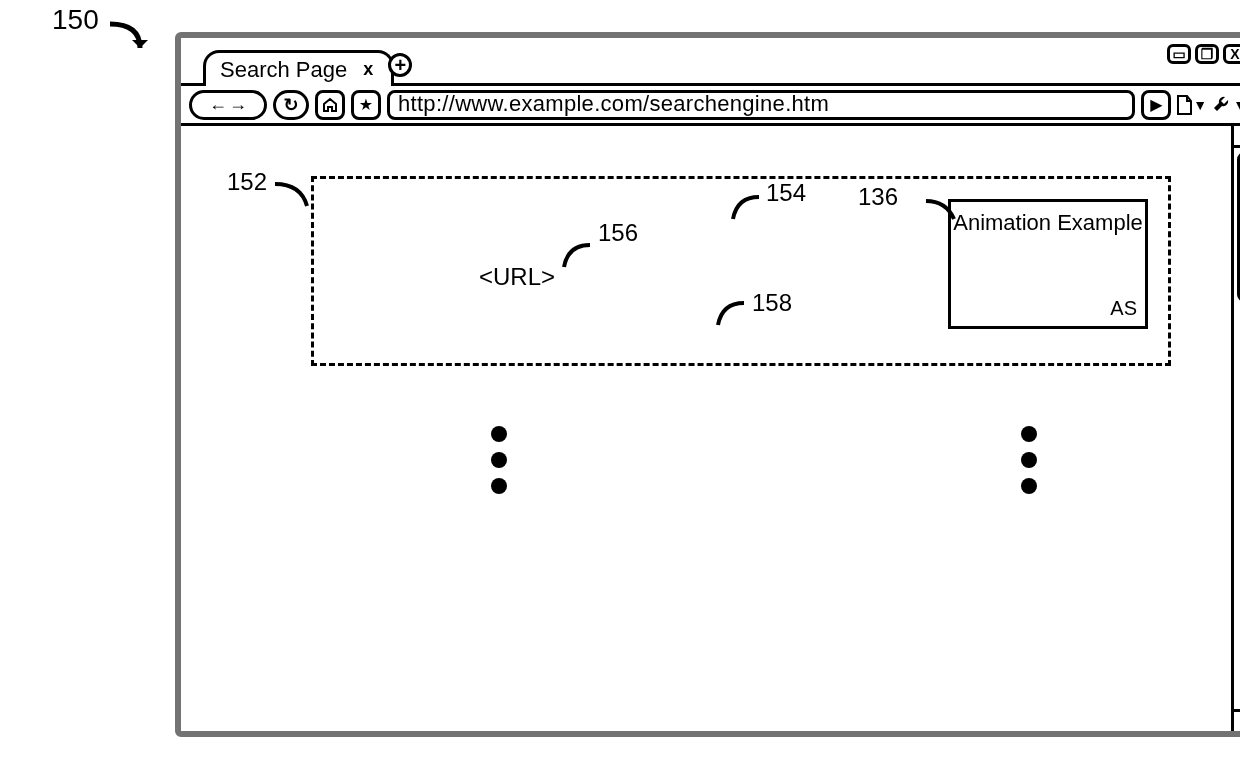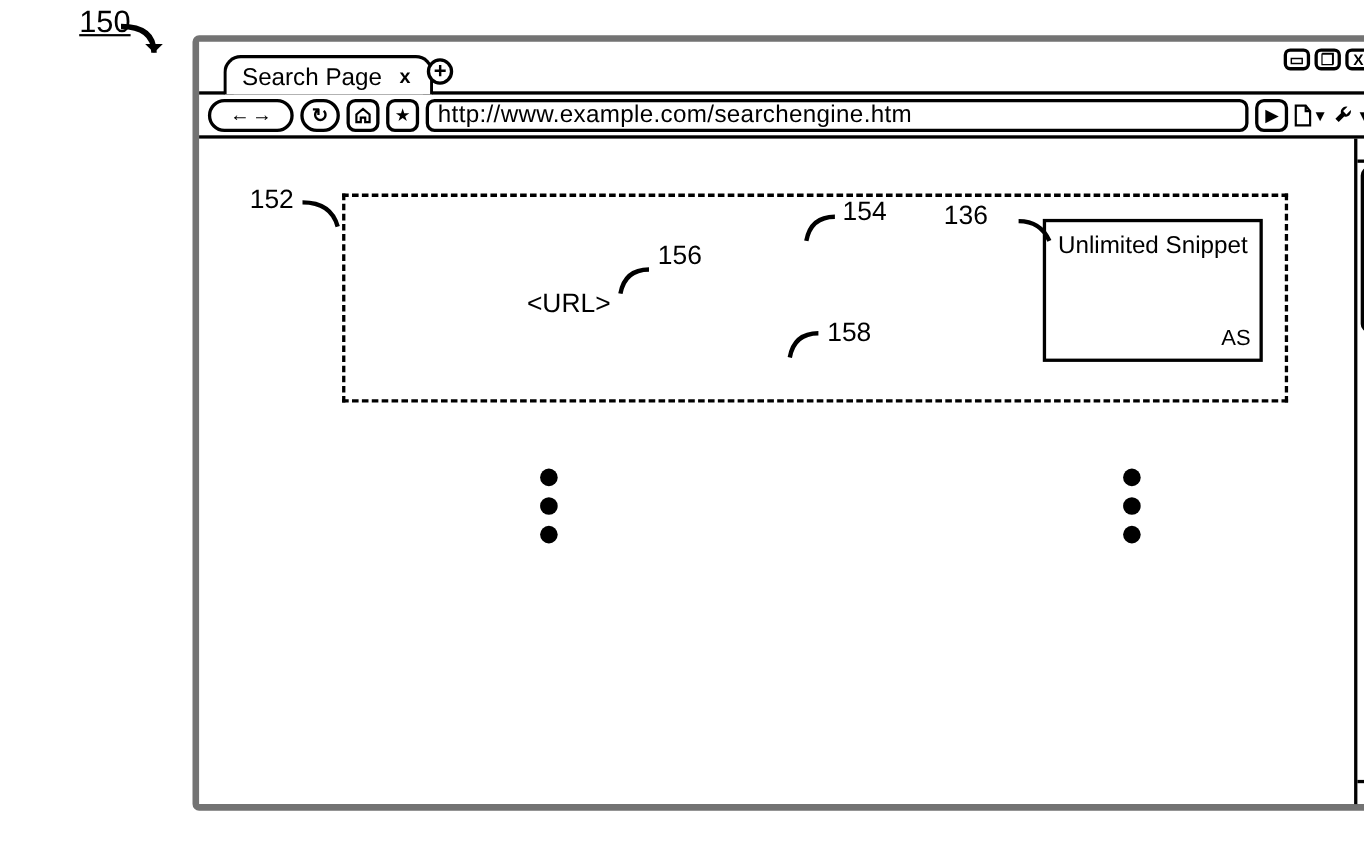--- a/index.html
+++ b/index.html
@@ -110,21 +110,21 @@
   
   .callout { position: absolute; font-size: 24px; }
   .hook { position: absolute; }
 
 </style>
 </head>
 <body>
 
 <div class="canvas">
 
-  <div class="fig-label" style="left:72px; top:4px;text-decoration:underline;">150</div>
+  <div class="fig-label" style="left:52px; top:4px;">150</div>
   <svg class="fig-arrow" style="left:100px; top:18px;" width="70" height="50">
     <path d="M10 6 Q40 6 40 30" stroke="#000" stroke-width="5" fill="none"></path>
     <path d="M40 30 L32 22 L48 22 Z" fill="#000"></path>
   </svg>
 
   <div class="window">
 
     <div class="titlebar">
       <div class="tab">
         <span>Search Page</span>
@@ -199,21 +199,21 @@
           <path d="M4 28 Q8 6 30 6" stroke="#000" stroke-width="4" fill="none"></path>
         </svg>
         <div class="callout" style="left:438px; top:110px;">158</div>
 
         <div class="callout" style="left:544px; top:4px;">136</div>
         <svg class="hook" style="left:608px; top:16px;" width="40" height="30">
           <path d="M4 6 Q24 6 32 24" stroke="#000" stroke-width="4" fill="none"></path>
         </svg>
 
         <div class="anim-box">
-          <div class="anim-title">Unlimited Snippet</div>
+          <div class="anim-title">Animation Example</div>
           <div class="anim-code">AS</div>
         </div>
       </div>
 
       <div class="dots" style="left:310px; top:300px;">
         <div class="dot"></div>
           <div class="dot"></div>
           <div class="dot"></div>
       </div>
       <div class="dots" style="left:840px; top:300px;">

